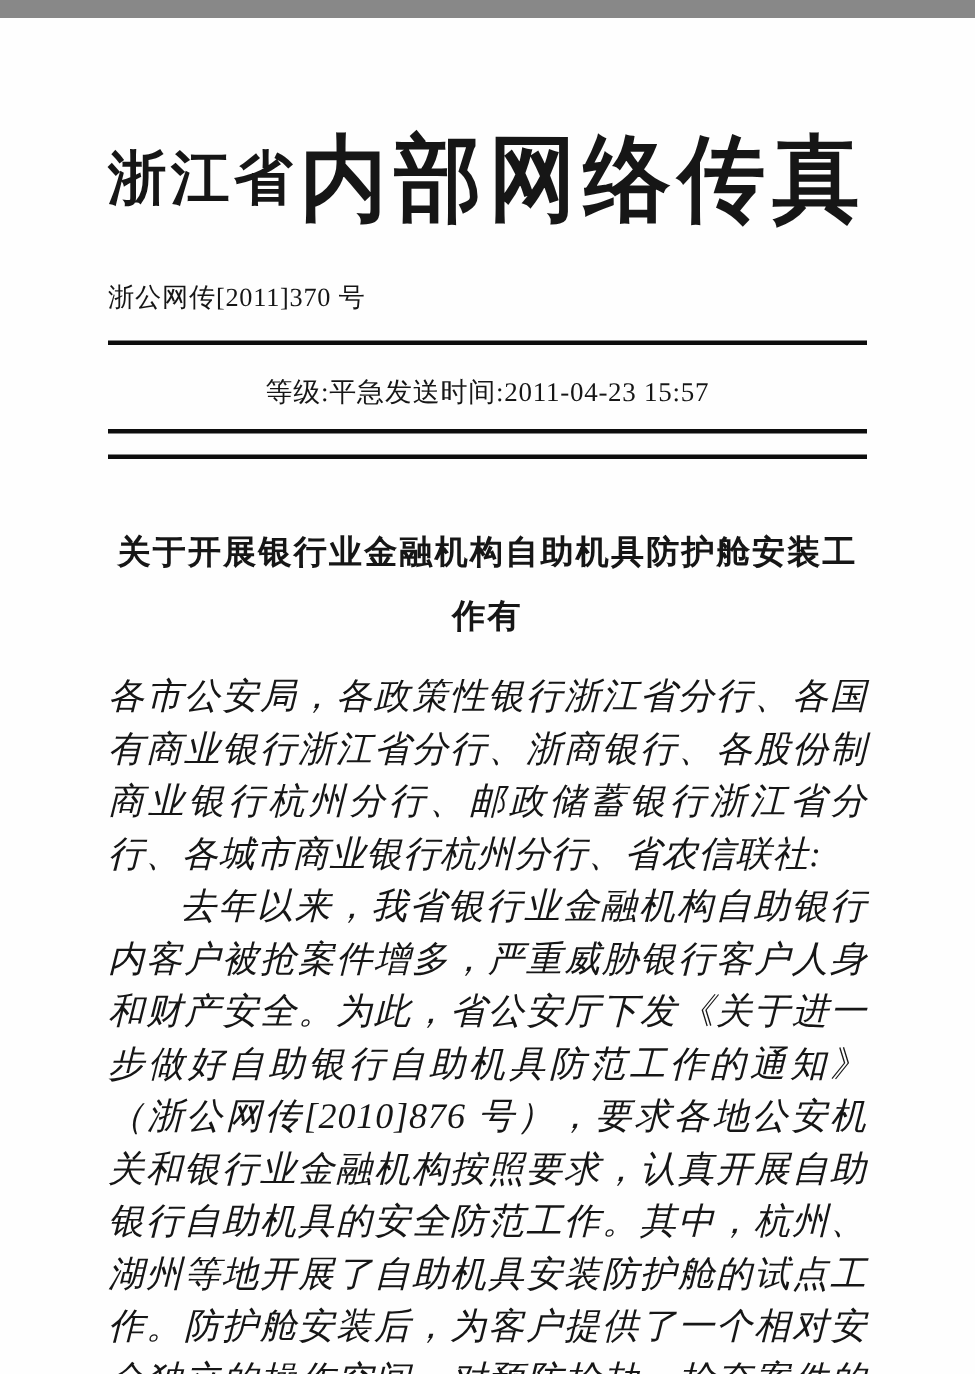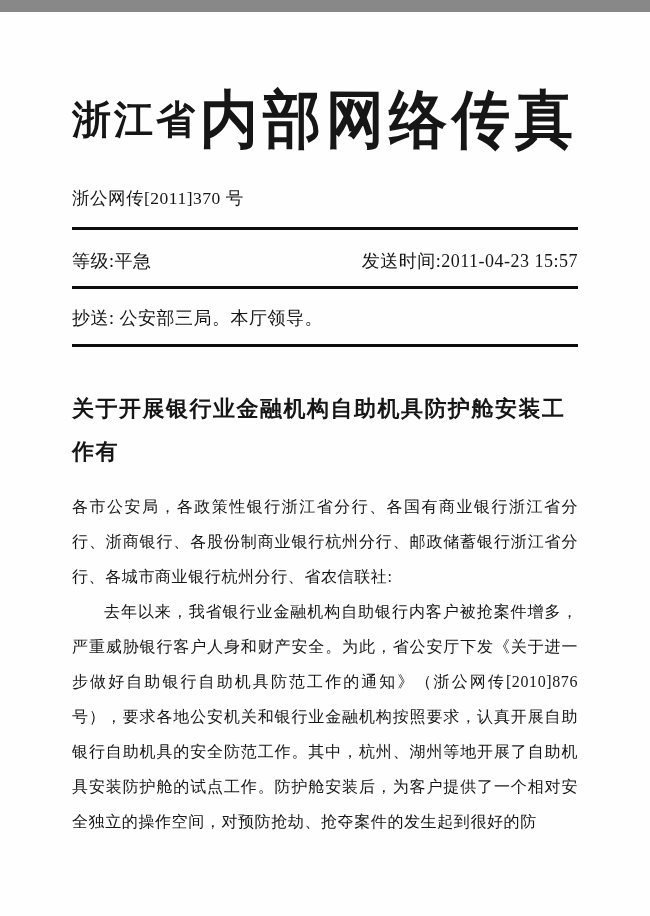--- a/index.html
+++ b/index.html
@@ -46,49 +46,50 @@
 
   
   .meta-row {
     display: flex;
     justify-content: space-between;
     align-items: baseline;
     font-size: 17.5px;
     letter-spacing: 0.5px;
   }
   .meta-row.row-number { margin-top: 14px; gap: 12px; }
-  .meta-row.row-grade  { margin-top: 19px; font-size: 18px; }
+  .meta-row.row-grade  { margin-top: 19px; font-size: 18px; justify-content: center; }
   .meta-row.row-cc     { margin-top: 17px; font-size: 18px; }
 
   .rule {
     border: none;
     border-top: 3px solid #0d0d0d;
     height: 0;
   }
   .rule.r1 { margin-top: 17px; }
   .rule.r2 { margin-top: 13px; }
   .rule.r3 { margin-top: 14px; }
 
   
   .doc-title {
     margin: 40px 0 0 0;
     font-size: 22px;
     font-weight: 700;
     line-height: 43px;
     letter-spacing: 1.5px;
-    text-align: left;
+    text-align: center;
   }
 
   
   .body-text {
-    font-size: 16px;
+    font-size: 24px;
     line-height: 35px;
     letter-spacing: 0.6px;
     text-align: justify;
     text-justify: inter-ideograph;
+    font-style: italic;
   }
   p.recipients {
     margin: 16px 0 0 0;
   }
   p.paragraph {
     margin: 0;
     text-indent: 2em;
   }
 </style>
 </head>
@@ -109,23 +110,20 @@
 
   <div class="rule r1"></div>
 
   <div class="meta-row row-grade">
     <span>等级:平急</span>
     <span>发送时间:2011-04-23 15:57</span>
   </div>
 
   <div class="rule r2"></div>
 
-  <div class="meta-row row-cc">
-    <span>抄送: 公安部三局。本厅领导。</span>
-  </div>
 
   <div class="rule r3"></div>
 
   <h1 class="doc-title">
     <span>关于开展银行业金融机构自助机具防护舱安装工作有</span><br>
   </h1>
 
   <p class="body-text recipients">各市公安局，各政策性银行浙江省分行、各国有商业银行浙江省分行、浙商银行、各股份制商业银行杭州分行、邮政储蓄银行浙江省分行、各城市商业银行杭州分行、省农信联社:</p>
 
   <p class="body-text paragraph">去年以来，我省银行业金融机构自助银行内客户被抢案件增多，严重威胁银行客户人身和财产安全。为此，省公安厅下发《关于进一步做好自助银行自助机具防范工作的通知》（浙公网传[2010]876 号），要求各地公安机关和银行业金融机构按照要求，认真开展自助银行自助机具的安全防范工作。其中，杭州、湖州等地开展了自助机具安装防护舱的试点工作。防护舱安装后，为客户提供了一个相对安全独立的操作空间，对预防抢劫、抢夺案件的发生起到很好的防</p>

